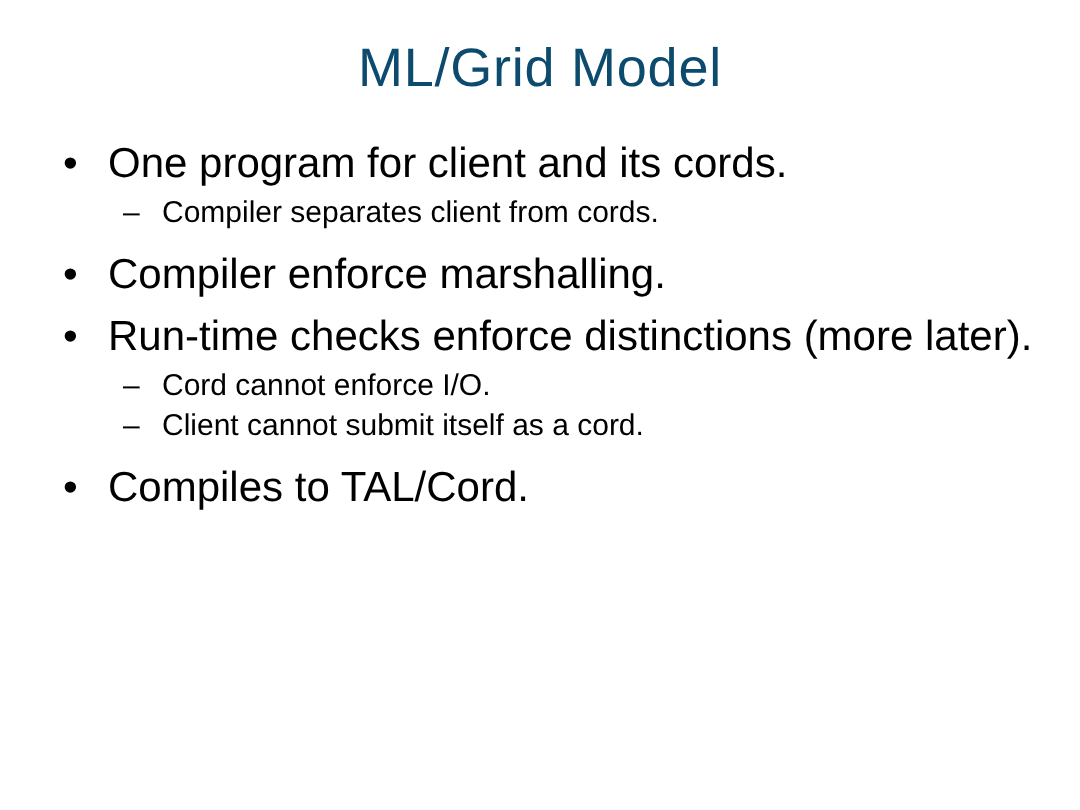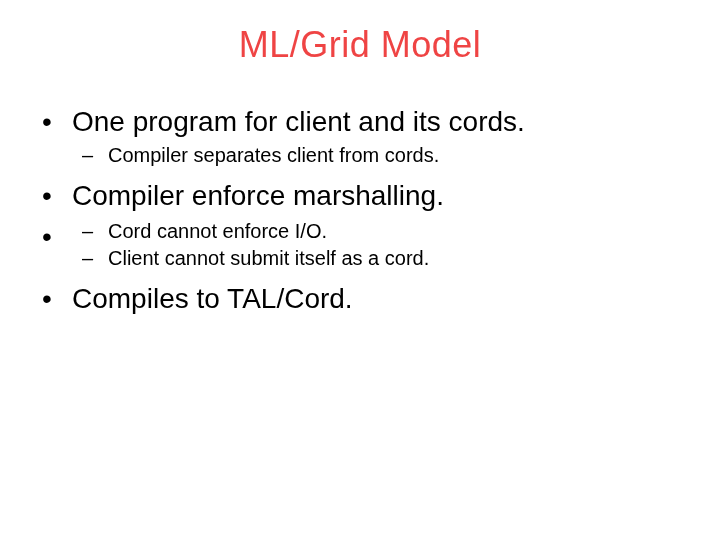--- a/index.html
+++ b/index.html
@@ -12,24 +12,24 @@
     color: #000000;
     overflow: hidden;
   }
   .slide {
     width: 720px;
     height: 540px;
     box-sizing: border-box;
     padding: 24px 30px 30px 30px;
   }
   .title {
-    color: #ef4444;
+    color: #0c4a6e;
     font-size: 36px;
     text-align: center;
-    margin: 0 0 38px 0;
+    margin: 0 0 25px 0;
     font-weight: normal;
     letter-spacing: 0.5px;
   }
   ul.level1 {
     list-style: none;
     padding: 0;
     margin: 0;
     font-size: 28px;
     line-height: 1.25;
   }
@@ -75,20 +75,21 @@
       <ul class="level2">
         <li>
           <span>Compiler separates client from cords.</span>
         </li>
       </ul>
     </li>
     <li>
       <span>Compiler enforce marshalling.</span>
     </li>
     <li>
+      <span>Run-time checks enforce distinctions (more later).</span>
       <ul class="level2">
         <li>
           <span>Cord cannot enforce I/O.</span>
         </li>
         <li>
           <span>Client cannot submit itself as a cord.</span>
         </li>
       </ul>
     </li>
     <li>

